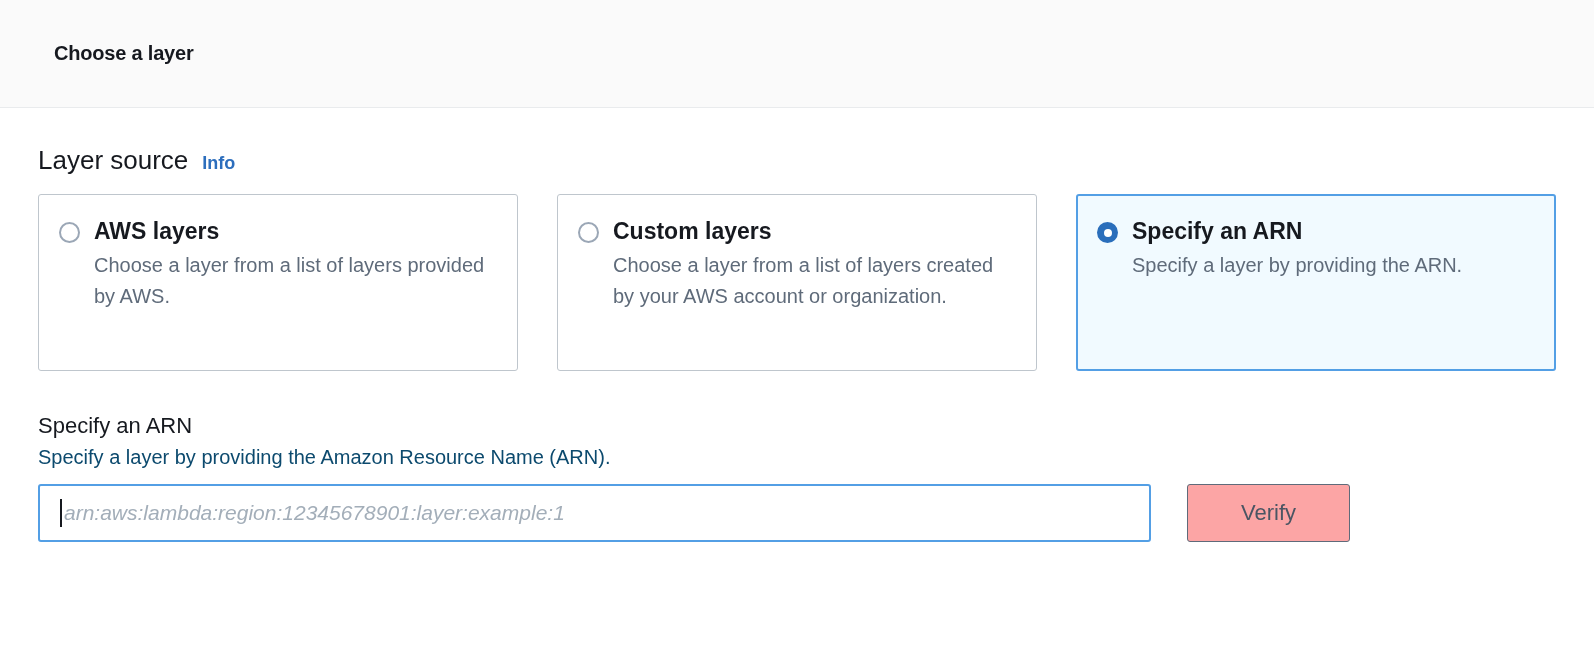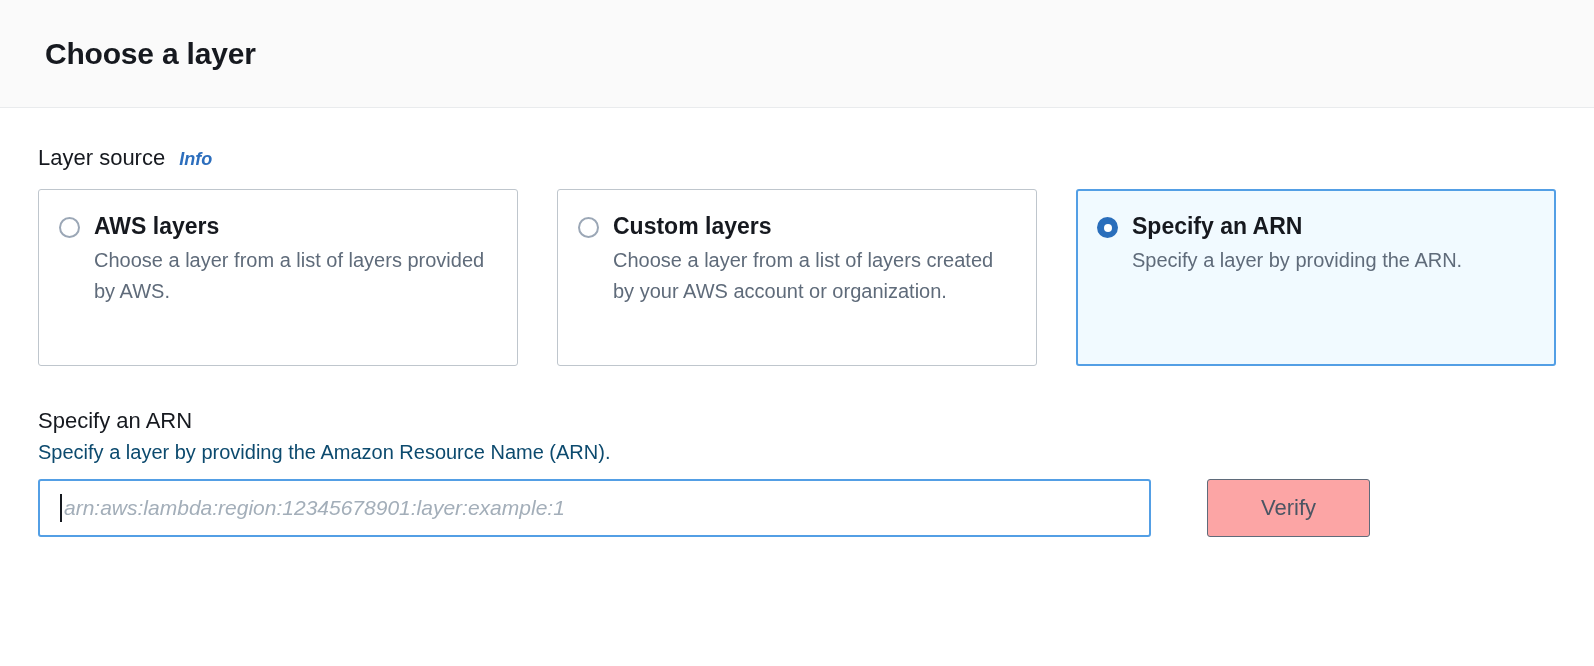--- a/index.html
+++ b/index.html
@@ -20,51 +20,50 @@
   
   .modal-header {
     height: 108px;
     background: #fafafa;
     border-bottom: 1px solid #e9ebed;
     display: flex;
     align-items: center;
     padding: 0 38px;
   }
   .modal-title {
-    font-size: 30px;
+    font-size: 20px;
     font-weight: bold;
     color: #16191f;
     letter-spacing: -0.2px;
-    margin: 7px;
+    margin: 16px;
   }
 
   
   .modal-body {
     padding: 0 38px;
     background: #ffffff;
   }
 
   .field-label-row {
     display: flex;
     align-items: baseline;
     gap: 14px;
     padding-top: 37px;
   }
   .field-label {
-    font-size: 22px;
+    font-size: 26px;
     font-weight: normal;
     color: #16191f;
   }
   .info-link {
     font-size: 18px;
     font-weight: bold;
     color: #2c6ebd;
     text-decoration: none;
     cursor: pointer;
-    font-style: italic;
   }
 
   .field-description {
     font-size: 20px;
     line-height: 31px;
     color: #5f6b7a;
     margin-top: 9px;
     max-width: 1450px;
   }
   .inline-link {
@@ -147,21 +146,21 @@
   }
   .section-desc {
     font-size: 20px;
     color: #0c4a6e;
     margin-top: 7px;
   }
 
   .arn-row {
     display: flex;
     align-items: stretch;
-    gap: 56px;
+    gap: 36px;
     margin-top: 15px;
   }
   .arn-input-wrap {
     width: 1113px;
     height: 58px;
     border: 2px solid #539fe5;
     border-radius: 3px;
     background: #ffffff;
     display: flex;
     align-items: center;

